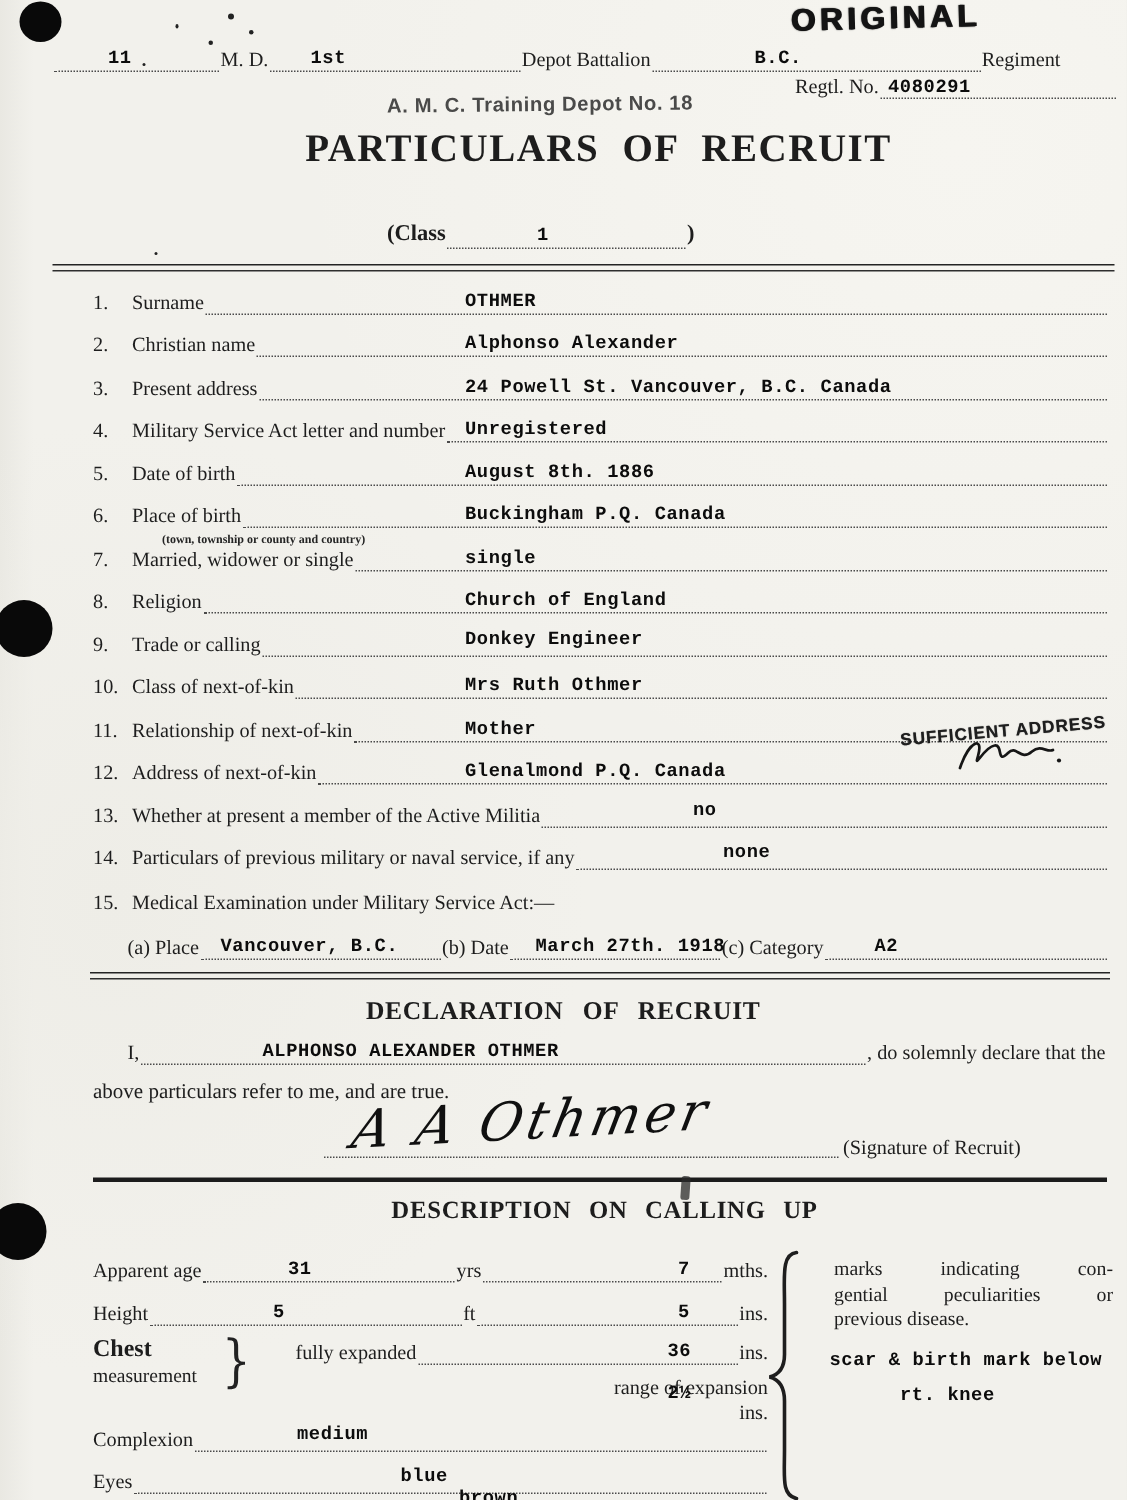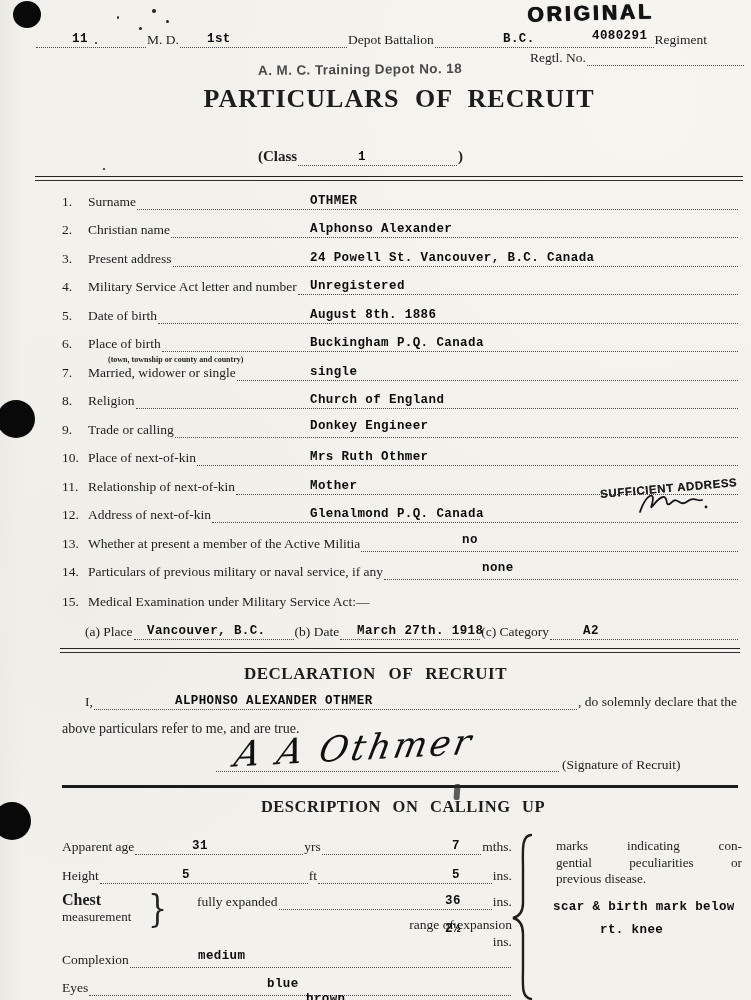--- a/index.html
+++ b/index.html
@@ -67,21 +67,21 @@
     <span class="leader grow"></span>
     <span class="lbl">Regiment</span>
     <span class="val typed" style="left:37px;">11</span>
     <span class="val typed" style="left:172px;">1st</span>
     <span class="val typed" style="left:468px;">B.C.</span>
   </div>
 
   <div class="row" style="left:530px;right:6px;top:46px;">
     <span class="lbl">Regtl. No.</span>
     <span class="leader grow"></span>
-    <span class="val typed" style="left:62px;bottom:24px;">4080291</span>
+    <span class="val typed" style="left:62px;bottom:2px;">4080291</span>
   </div>
 
   <div class="abs" style="left:225px;top:62px;width:270px;text-align:center;font-family:'Liberation Sans',sans-serif;font-size:13.5px;font-weight:bold;color:#3c3c3c;letter-spacing:0.4px;transform:rotate(-0.6deg);opacity:0.92;">A. M. C. Training Depot No. 18</div>
 
   <div class="abs title" style="left:0;right:0;top:84px;text-align:center;font-size:26px;letter-spacing:1px;word-spacing:8px;padding-left:47px;">PARTICULARS OF RECRUIT</div>
 
   <div class="row" style="left:258px;width:205px;top:146px;">
     <span class="lbl title" style="font-size:15px;">(Class</span>
     <span class="leader grow"></span>
     <span class="lbl title" style="font-size:15px;">)</span>
@@ -140,21 +140,21 @@
     <span class="val typed" style="left:248px;">Church of England</span>
   </div>
   <div class="row" style="left:62px;right:12px;top:418px;">
     <span class="lbl" style="width:26px;">9.</span>
     <span class="lbl">Trade or calling</span>
     <span class="leader grow"></span>
     <span class="val typed" style="left:248px;bottom:6px;">Donkey Engineer</span>
   </div>
   <div class="row" style="left:62px;right:12px;top:446px;">
     <span class="lbl" style="width:26px;">10.</span>
-    <span class="lbl">Place of next-of-kin</span>
+    <span class="lbl">Class of next-of-kin</span>
     <span class="leader grow"></span>
     <span class="val typed" style="left:248px;">Mrs Ruth Othmer</span>
   </div>
   <div class="row" style="left:62px;right:12px;top:475px;">
     <span class="lbl" style="width:26px;">11.</span>
     <span class="lbl">Relationship of next-of-kin</span>
     <span class="leader grow"></span>
     <span class="val typed" style="left:248px;">Mother</span>
   </div>
   <div class="row" style="left:62px;right:12px;top:503px;">

